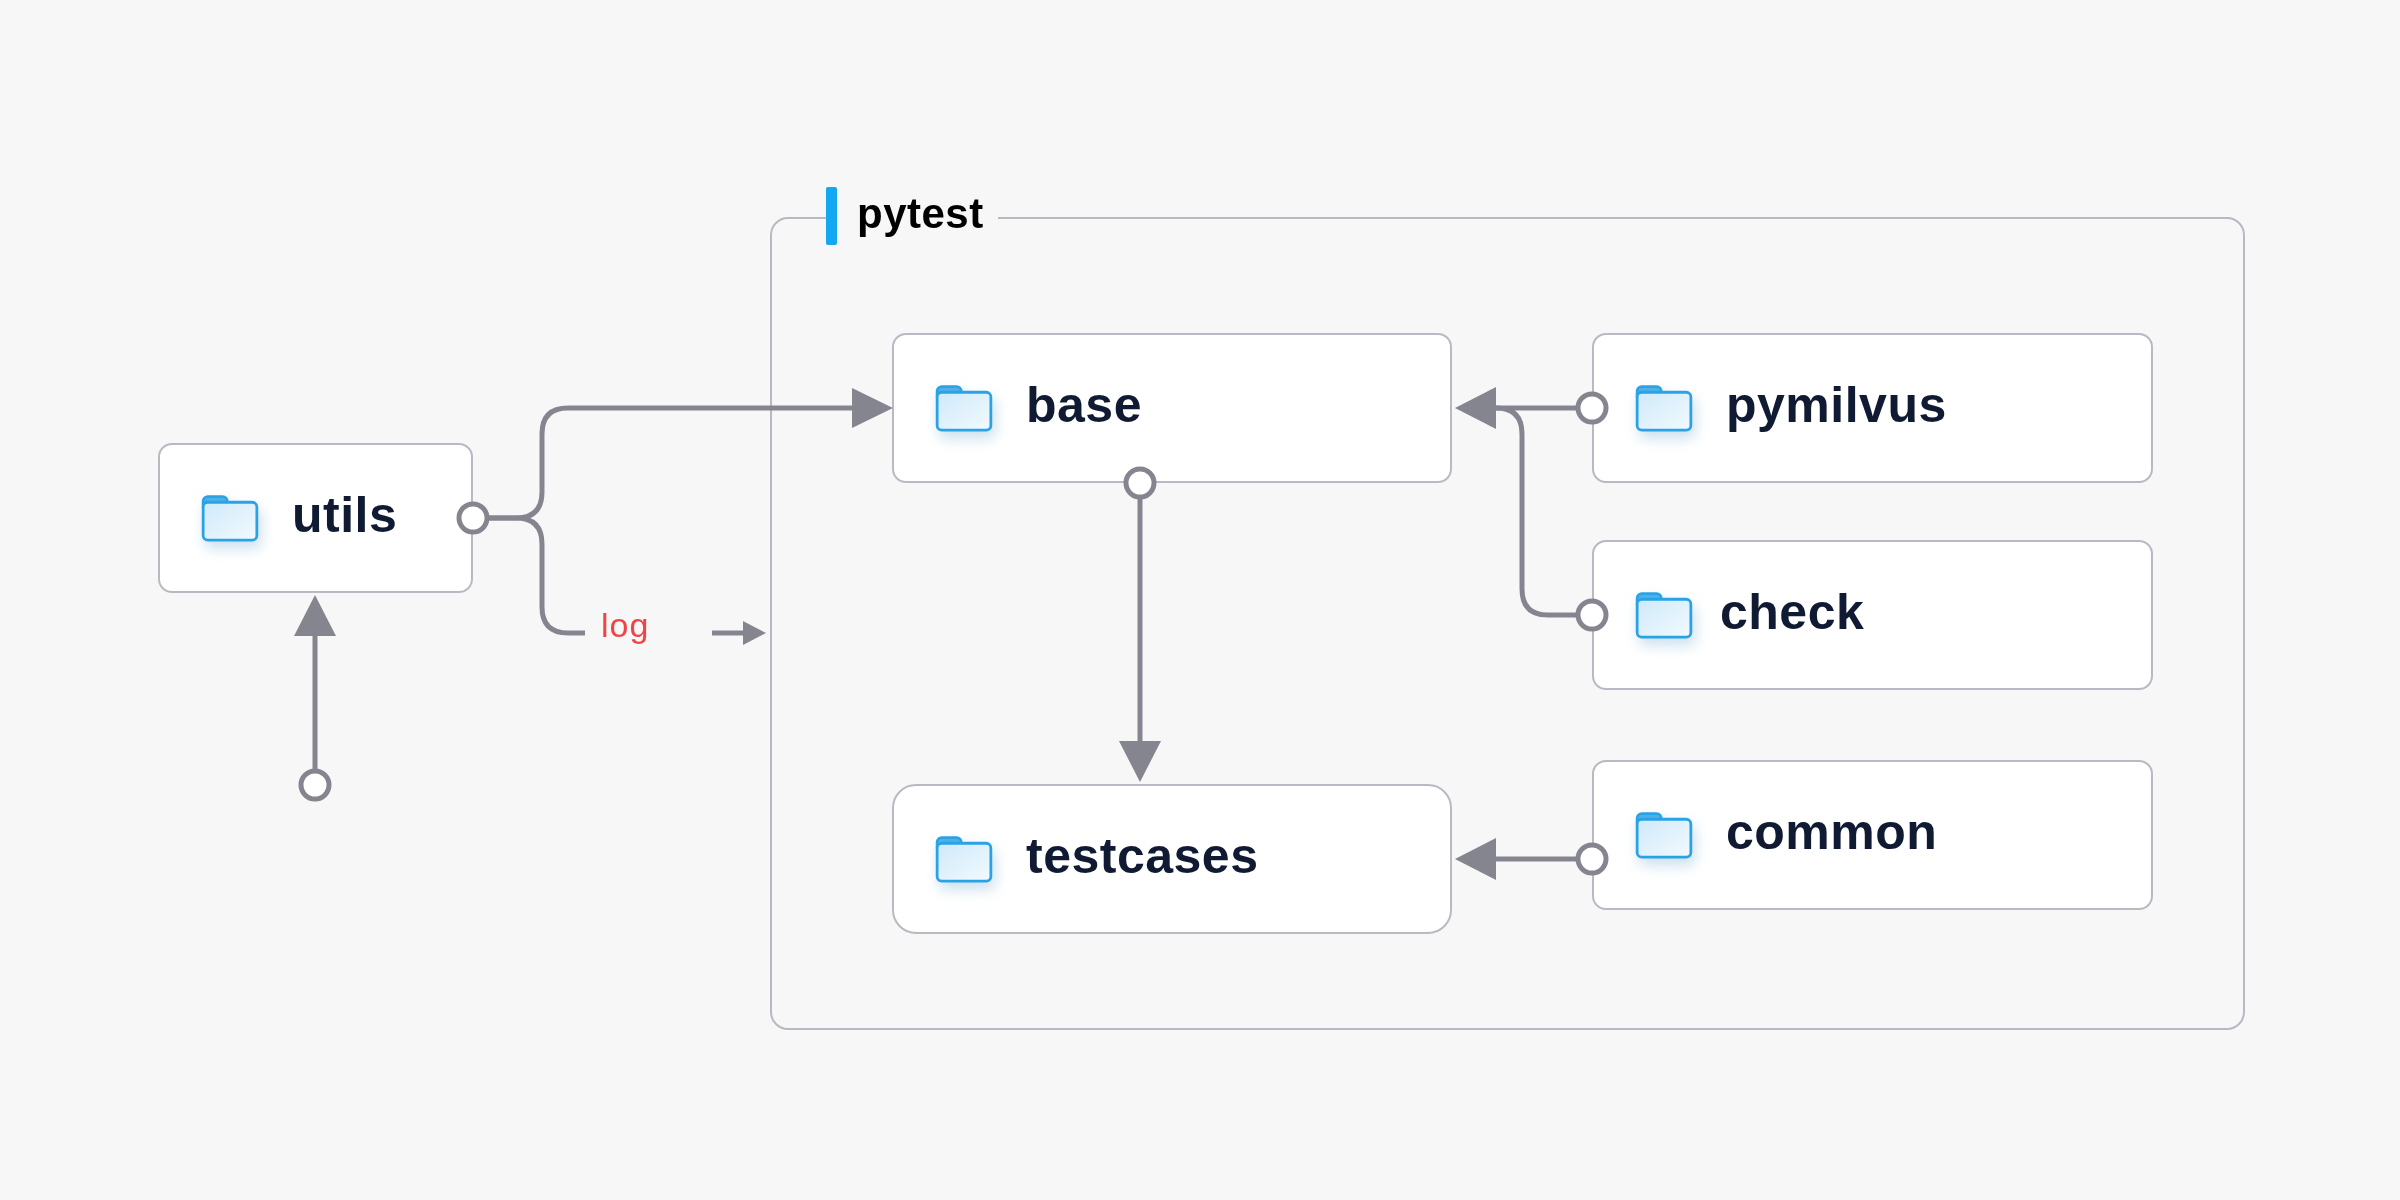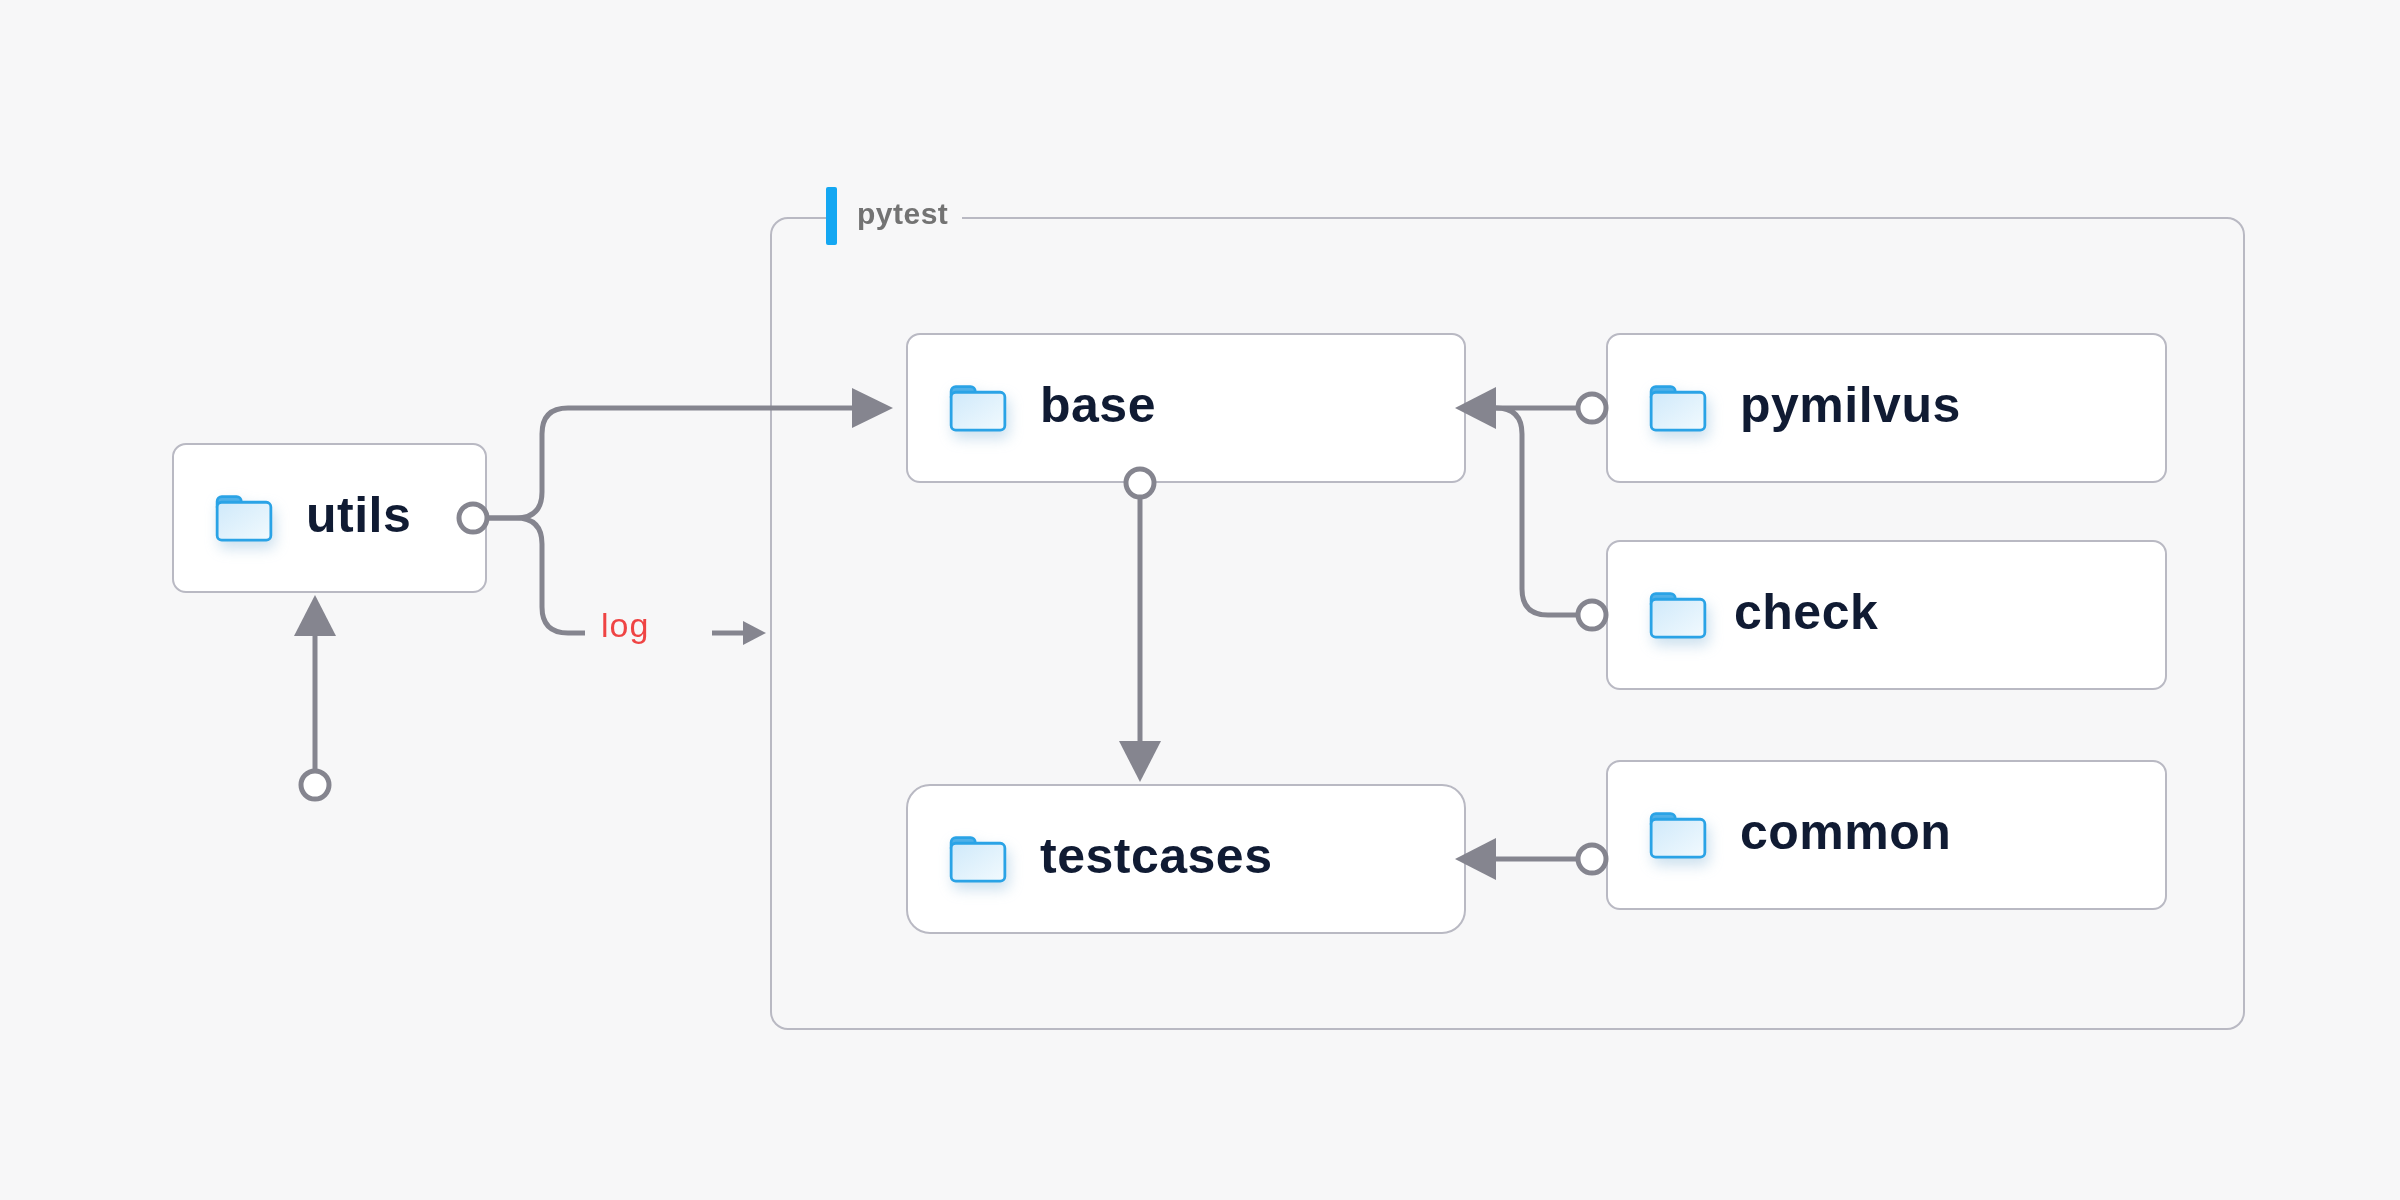--- a/index.html
+++ b/index.html
@@ -36,41 +36,40 @@
     padding: 0 14px 0 0;
     background: #f7f7f8;
     z-index: 2;
   }
   .accent-bar {
     width: 11px; height: 58px;
     background: #14a7f2;
     border-radius: 2px;
   }
   .container-title .title-text {
-    font-size: 30px;
+    font-size: 42px;
     font-weight: 700;
-    color: #737373;
+    color: #000000;
     letter-spacing: 0.5px;
     line-height: 1;
     padding-bottom: 4px;
   }
 
   
   .node {
     position: absolute;
     background: #ffffff;
     border: 2.5px solid #b9b9c3;
     border-radius: 14px;
     box-sizing: border-box;
     display: flex;
     align-items: center;
     gap: 32px;
     padding-left: 40px;
     z-index: 2;
-    margin-left: 14px;
   }
   .node .label {
     font-size: 50px;
     font-weight: 700;
     color: #101b33;
     letter-spacing: 0.5px;
     line-height: 1;
     padding-bottom: 6px;
   }
   .folder {

